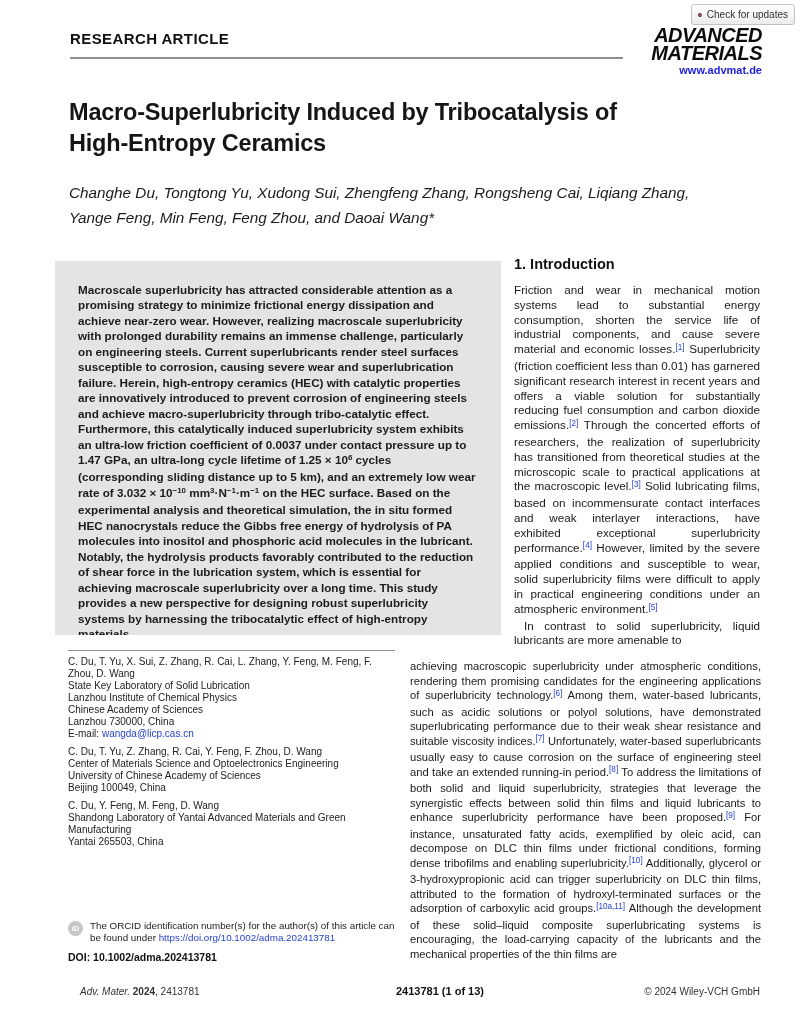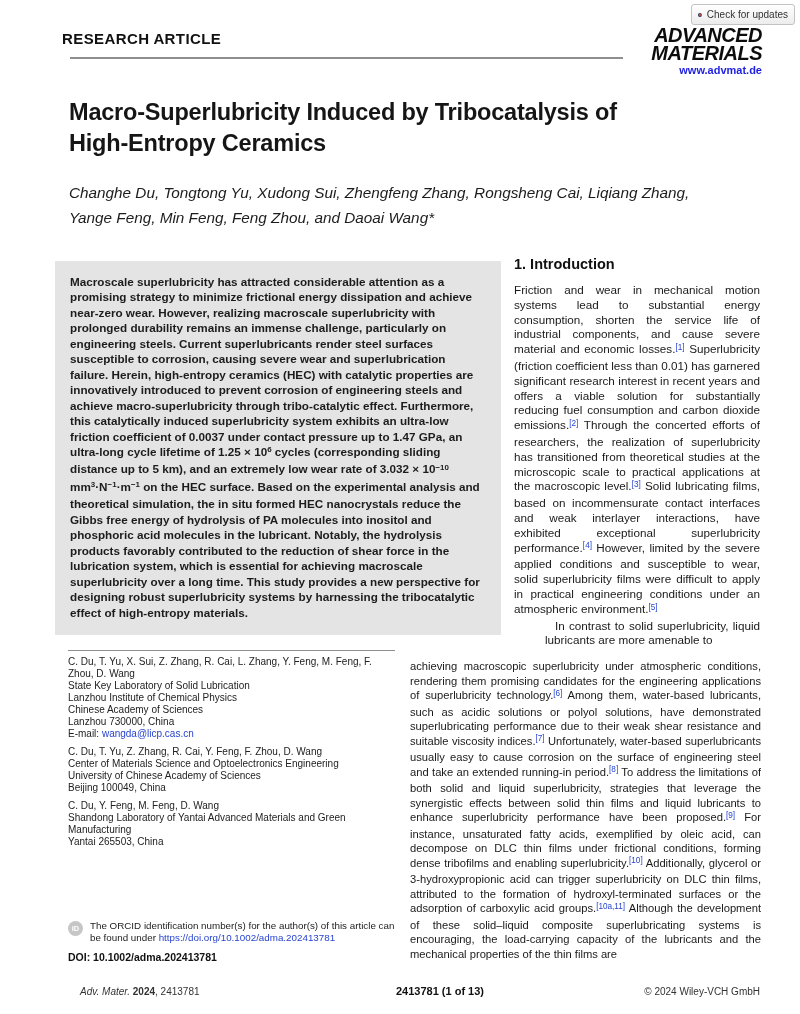--- a/index.html
+++ b/index.html
@@ -16,21 +16,21 @@
     position:absolute;top:4px;right:5px;
     width:104px;height:21px;
     background:linear-gradient(#ffffff,#ececec);
     border:1px solid #c3c3c3;border-radius:3px;
     display:flex;align-items:center;gap:5px;
     padding:0 6px;box-sizing:border-box;
     cursor:pointer;
   }
   .badge span{font-size:10px;color:#333;white-space:nowrap;}
   .kicker{
-    position:absolute;left:62px;top:30px;
+    position:absolute;left:70px;top:30px;
     font-size:15px;font-weight:800;letter-spacing:.4px;color:#111;
   }
   .header-rule{
     position:absolute;left:70px;top:57px;width:553px;height:2px;background:#8f8f8f;
   }
   .logo{
     position:absolute;right:38px;top:26px;text-align:right;
     font-weight:800;font-style:italic;font-size:20px;line-height:.92;
     letter-spacing:-.5px;color:#0c0c0c;
   }
@@ -49,34 +49,34 @@
     font-size:15.3px;font-style:italic;line-height:1.62;color:#1c1c1c;
     white-space:pre-line;
   }
   
   .abstract-box{
     position:absolute;left:55px;top:261px;width:446px;height:374px;
     background:#e4e4e4;box-sizing:border-box;
     padding:13px 15px;overflow:hidden;
   }
   .abstract-box p{
-    margin:0;font-size:11.7px;font-weight:700;line-height:15.45px;color:#1c1c1c;
+    margin:8px;font-size:11.7px;font-weight:700;line-height:15.45px;color:#1c1c1c;
     text-align:left;
   }
   
   .intro-col{
     position:absolute;left:514px;top:256px;width:246px;max-height:402px;overflow:hidden;
   }
   .intro-col h2{
     margin:0 0 11px 0;font-size:14.5px;font-weight:700;color:#111;
   }
   .intro-col p{
     margin:0;font-size:11.7px;line-height:14.8px;text-align:justify;color:#1a1a1a;
   }
-  .intro-col p.indent{text-indent:10px;margin-left:31px;}
+  .intro-col p.indent{text-indent:10px;}
   
   .wide-col{
     position:absolute;left:410px;top:659px;width:351px;max-height:324px;overflow:hidden;
   }
   .wide-col p{
     margin:0;font-size:11.2px;line-height:14.5px;text-align:justify;color:#1a1a1a;
   }
   
   .affil-col{
     position:absolute;left:68px;top:650px;width:327px;max-height:266px;overflow:hidden;

